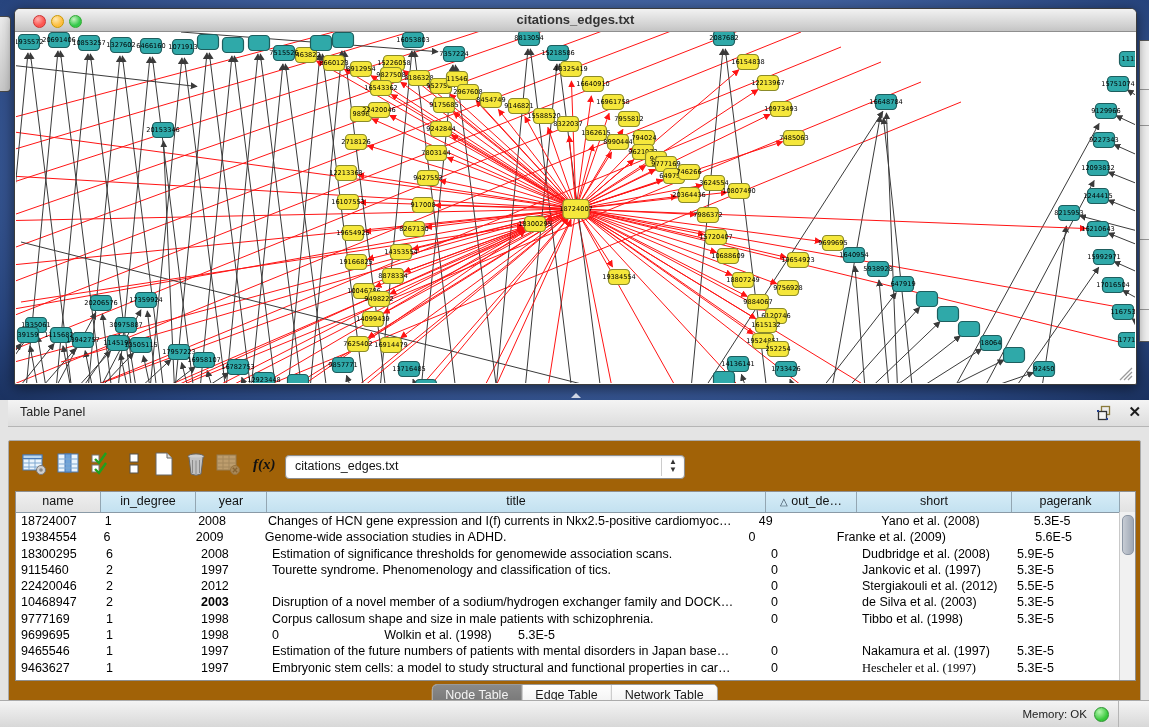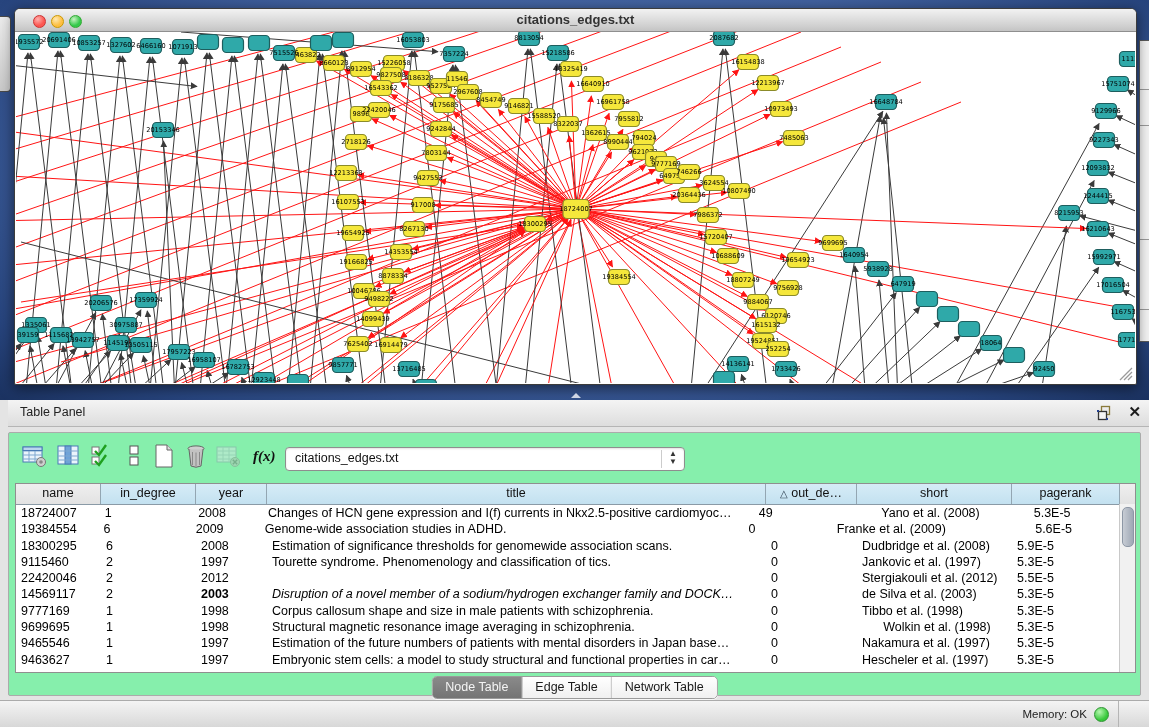--- a/index.html
+++ b/index.html
@@ -28,22 +28,22 @@
   
   #split-arrow{position:absolute;left:571px;top:393px;width:0;height:0;
     border-left:5px solid transparent;border-right:5px solid transparent;border-bottom:5px solid #cfd6e4;}
   
   #table-panel{position:absolute;left:0;top:400px;width:1149px;height:300px;background:#E4E4E4;}
   #tp-header{position:absolute;left:8px;top:0;width:100%;height:26px;
     background:linear-gradient(#F4F4F4,#DDDDDD);border-bottom:1px solid #b5b5b5;}
   #tp-header .t{position:absolute;left:12px;top:5px;font-size:12.5px;color:#222;}
   #tp-float{position:absolute;right:44px;top:5px;width:16px;height:16px;}
   #tp-close{position:absolute;right:16px;top:3px;font-size:15px;font-weight:bold;color:#1d1d1d;line-height:18px;}
-  #tp-content{position:absolute;left:8px;top:32px;width:1131px;height:262px;
-    background:#86efac;border:1px solid #ABABAB;border-radius:2px;}
+  #tp-content{position:absolute;left:8px;top:40px;width:1131px;height:262px;
+    background:#a16207;border:1px solid #ABABAB;border-radius:2px;}
   
   #toolbar{position:absolute;left:0;top:6px;height:38px;width:100%;}
   .tbtn{position:absolute;top:4px;width:26px;height:26px;}
   .fx{position:absolute;top:9px;font-size:15px;font-style:italic;font-weight:bold;color:#111;font-family:"Liberation Serif",serif;}
   #combo{position:absolute;left:276px;top:8px;width:398px;height:22px;background:#fff;
     border:1px solid #8e8e8e;border-radius:4px;box-shadow:inset 0 1px 2px rgba(0,0,0,.12);}
   #combo .val{position:absolute;left:9px;top:3px;font-size:12.5px;color:#111;}
   #combo .arr{position:absolute;right:7px;top:2px;font-size:8px;color:#333;line-height:8px;text-align:center;}
   #combo .sep{position:absolute;right:22px;top:2px;bottom:2px;width:1px;background:#ccc;}
   
@@ -931,62 +931,61 @@
           <div class="drow">
             <div class="dcell" style="width: 85px;">22420046</div>
             <div class="dcell" style="width: 95px;">2</div>
             <div class="dcell" style="width: 71px;">2012</div>
             <div class="dcell" style="width: 499px; margin-top: 16px;">Investigating the contribution of common genetic variants to the risk and pathogen…</div>
             <div class="dcell" style="width: 91px;">0</div>
             <div class="dcell" style="width: 155px;">Stergiakouli et al. (2012)</div>
             <div class="dcell" style="width: 108px;">5.5E-5</div>
           </div>
           <div class="drow">
-            <div class="dcell" style="width: 85px;">14569117</div>
+            <div class="dcell" style="width: 85px;">10468947</div>
             <div class="dcell" style="width: 95px;">2</div>
             <div class="dcell" style="width: 71px; font-weight: bold;">2003</div>
-            <div class="dcell" style="width: 499px; font-style: italic;">Disruption of a novel member of a sodium/hydrogen exchanger family and DOCK…</div>
+            <div class="dcell" style="width: 499px;">Disruption of a novel member of a sodium/hydrogen exchanger family and DOCK…</div>
             <div class="dcell" style="width: 91px;">0</div>
             <div class="dcell" style="width: 155px;">de Silva et al. (2003)</div>
             <div class="dcell" style="width: 108px;">5.3E-5</div>
           </div>
           <div class="drow">
             <div class="dcell" style="width: 85px;">9777169</div>
             <div class="dcell" style="width: 95px;">1</div>
             <div class="dcell" style="width: 71px;">1998</div>
             <div class="dcell" style="width: 499px;">Corpus callosum shape and size in male patients with schizophrenia.</div>
             <div class="dcell" style="width: 91px;">0</div>
             <div class="dcell" style="width: 155px;">Tibbo et al. (1998)</div>
             <div class="dcell" style="width: 108px;">5.3E-5</div>
           </div>
           <div class="drow">
             <div class="dcell" style="width: 85px;">9699695</div>
             <div class="dcell" style="width: 95px;">1</div>
             <div class="dcell" style="width: 71px;">1998</div>
-            <div class="dcell" style="width: 499px;">Structural magnetic resonance image averaging in schizophrenia.</div>
             <div class="dcell" style="width: 91px;">0</div>
             <div class="dcell" style="width: 155px; text-align: center;">Wolkin et al. (1998)</div>
             <div class="dcell" style="width: 108px;">5.3E-5</div>
           </div>
           <div class="drow">
             <div class="dcell" style="width: 85px;">9465546</div>
             <div class="dcell" style="width: 95px;">1</div>
             <div class="dcell" style="width: 71px;">1997</div>
             <div class="dcell" style="width: 499px;">Estimation of the future numbers of patients with mental disorders in Japan base…</div>
             <div class="dcell" style="width: 91px;">0</div>
             <div class="dcell" style="width: 155px;">Nakamura et al. (1997)</div>
             <div class="dcell" style="width: 108px;">5.3E-5</div>
           </div>
           <div class="drow">
             <div class="dcell" style="width: 85px;">9463627</div>
             <div class="dcell" style="width: 95px;">1</div>
             <div class="dcell" style="width: 71px;">1997</div>
             <div class="dcell" style="width: 499px;">Embryonic stem cells: a model to study structural and functional properties in car…</div>
             <div class="dcell" style="width: 91px;">0</div>
-            <div class="dcell" style="width: 155px;">Hescheler et al. (1997)</div>
+            <div class="dcell" style="width: 155px; font-family: Liberation Serif, serif;">Hescheler et al. (1997)</div>
             <div class="dcell" style="width: 108px;">5.3E-5</div>
           </div>
         </div>
       <div id="vscroll">
         <div id="vthumb"></div>
       </div>
     </div>
 
     <div id="tabs">
         <div class="tab sel">Node Table</div>

